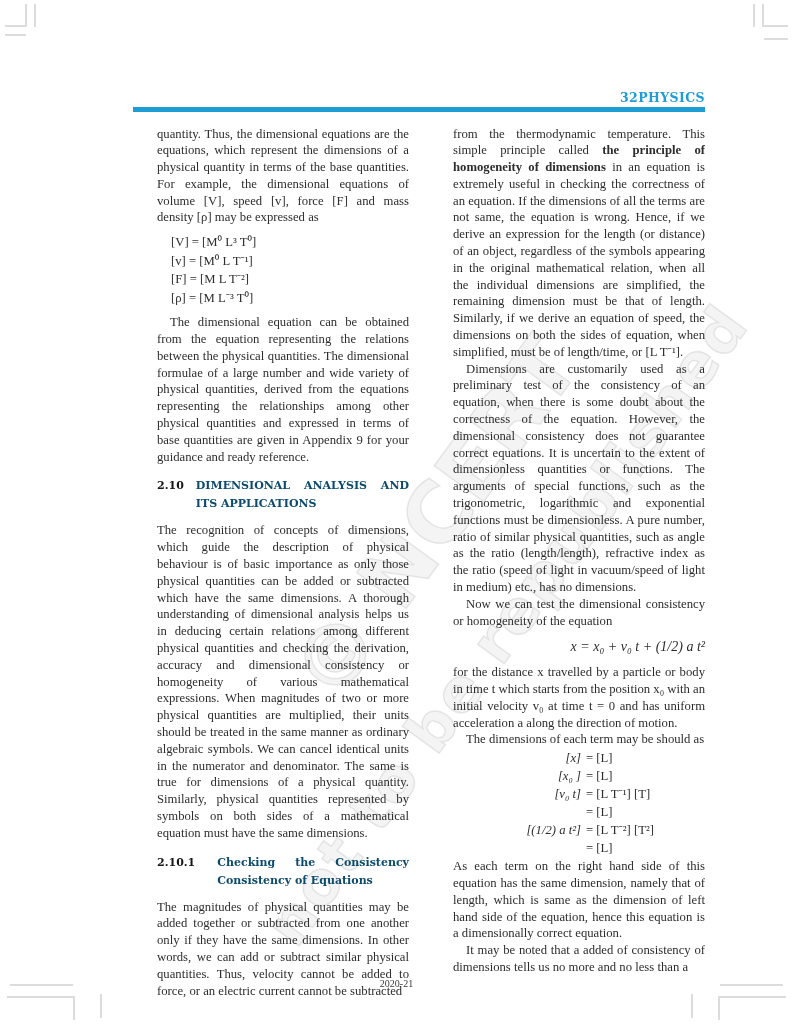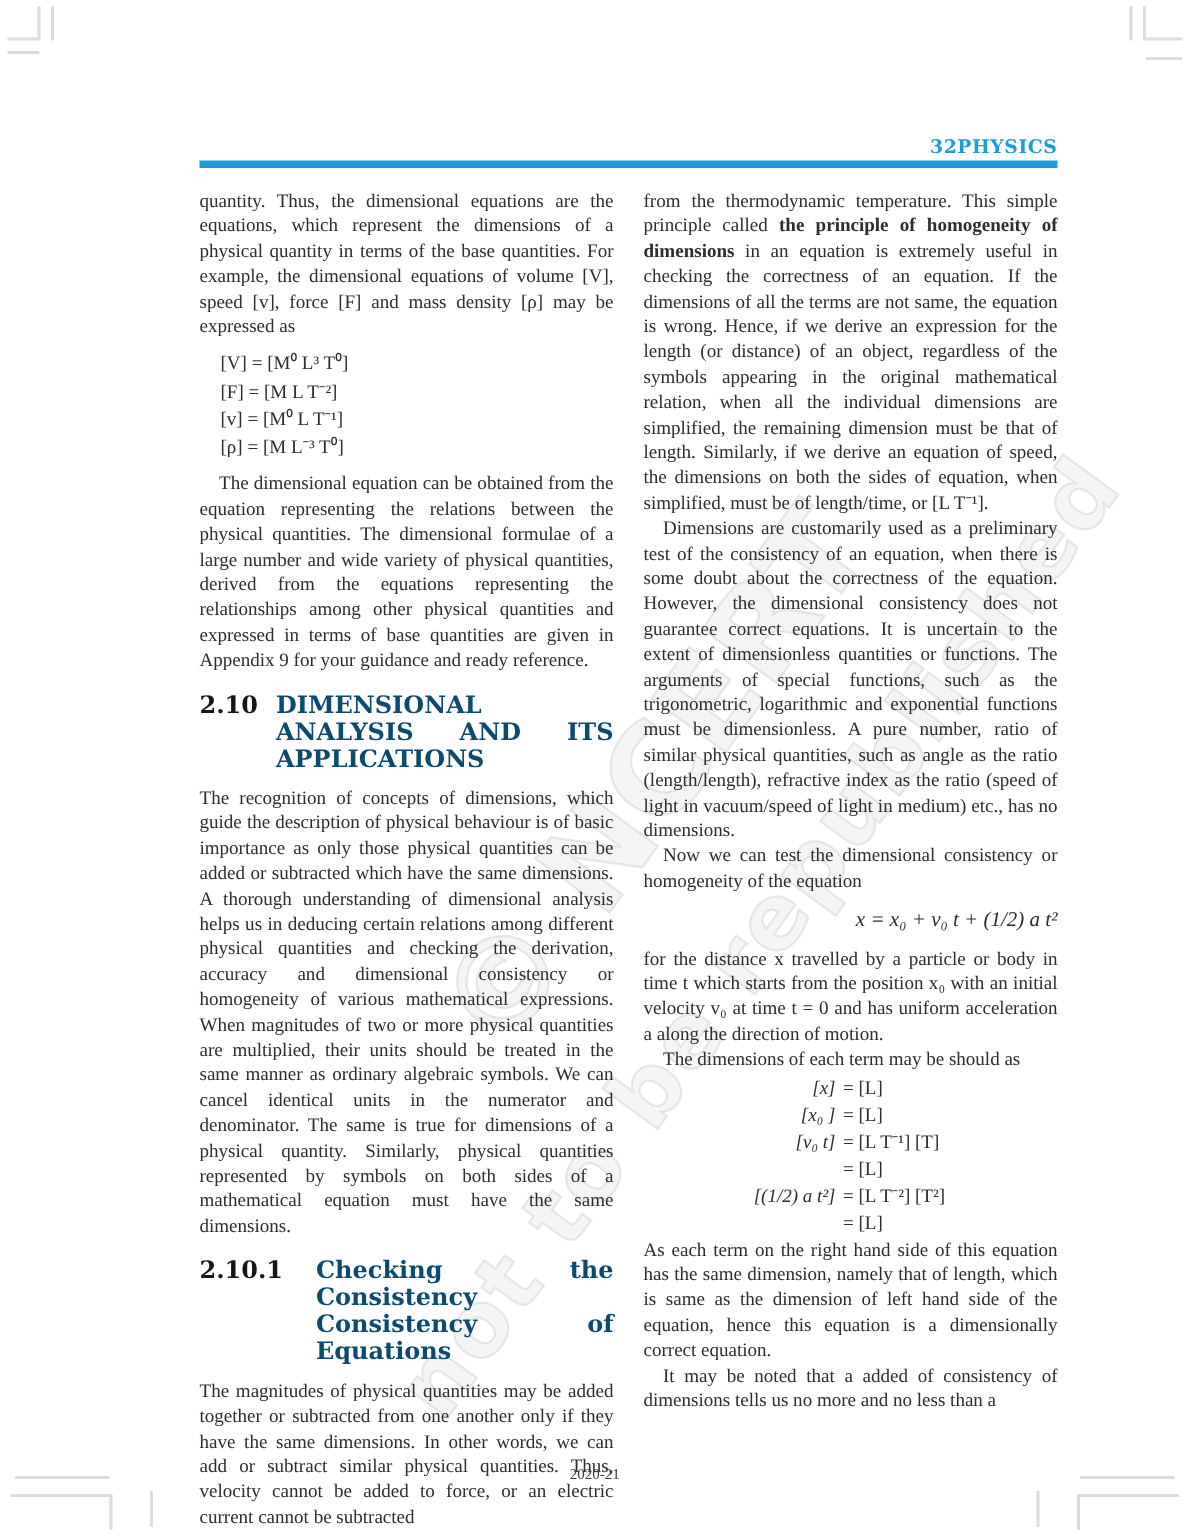--- a/index.html
+++ b/index.html
@@ -18,27 +18,27 @@
   }
   .wm1{font-size:84px;left:225px;top:470px;transform:rotate(-54deg);transform-origin:center;}
   .wm2{font-size:60px;left:120px;top:590px;transform:rotate(-54deg);transform-origin:center;letter-spacing:2px;}
   
   .content{position:absolute;left:133px;top:90px;width:572px;z-index:2;}
   .hdr{display:flex;justify-content:flex-end;align-items:flex-end;
        font-weight:bold;font-size:12.5px;color:#1e9cd4;letter-spacing:0.4px;
        font-family:"DejaVu Serif",serif;}
   .rule{height:4.5px;background:#1e9cd4;margin-top:2px;}
   .cols{display:flex;gap:20px;margin-top:14px;}
-  .col{width:276px;text-align:justify;font-size:12.7px;line-height:16.8px;}
+  .col{width:276px;text-align:justify;font-size:12.7px;line-height:16.8px;margin-left:24px;}
   .col p{margin:0;}
   .ind{text-indent:13px;}
   
   .eqs{margin:7px 0 7px 14px;line-height:18.5px;}
   
-  .heading{display:flex;margin:12px 0 9px;font-weight:bold;font-size:16px;
+  .heading{display:flex;margin:12px 0 9px;font-weight:bold;font-size:11px;
            line-height:18px;font-family:"DejaVu Serif",serif;}
   .heading .num{color:#161616;flex:0 0 auto;}
   .heading .title{color:#0c4a6e;flex:1;text-align:justify;}
   .h1 .num{margin-right:12px;}
   .sub .num{margin-right:22px;}
   
   .ceq{text-align:right;font-style:italic;font-size:14px;margin:10px 0 8px;}
   
   .dimrows{margin:1px 0;}
   .dimrow{display:flex;line-height:18px;text-align:left;}
@@ -90,22 +90,22 @@
     </div>
     <div class="rule"></div>
 
     <div class="cols">
 
       <div class="col">
         <p>quantity.  Thus, the dimensional equations are the equations, which represent the dimensions of a physical quantity in terms of the base quantities.  For example, the dimensional equations of volume [V],  speed [v], force [F] and mass density [ρ] may be expressed as</p>
 
         <div class="eqs">
           <div>[V] = [M⁰ L³ T⁰]</div>
+          <div>[v] = [M⁰ L T⁻¹]</div>
           <div>[F] = [M L T⁻²]</div>
-          <div>[v] = [M⁰ L T⁻¹]</div>
           <div>[ρ] = [M L⁻³ T⁰]</div>
         </div>
 
         <p class="ind">The dimensional equation can be obtained from the equation representing the relations between the physical quantities. The dimensional formulae of a large number and wide variety of physical quantities, derived from the equations representing the relationships among other physical quantities and expressed in terms of base quantities are given in Appendix 9 for your guidance and ready reference.</p>
 
         <div class="heading h1">
           <span class="num">2.10</span>
           <span class="title">DIMENSIONAL ANALYSIS AND ITS APPLICATIONS</span>
         </div>
 

